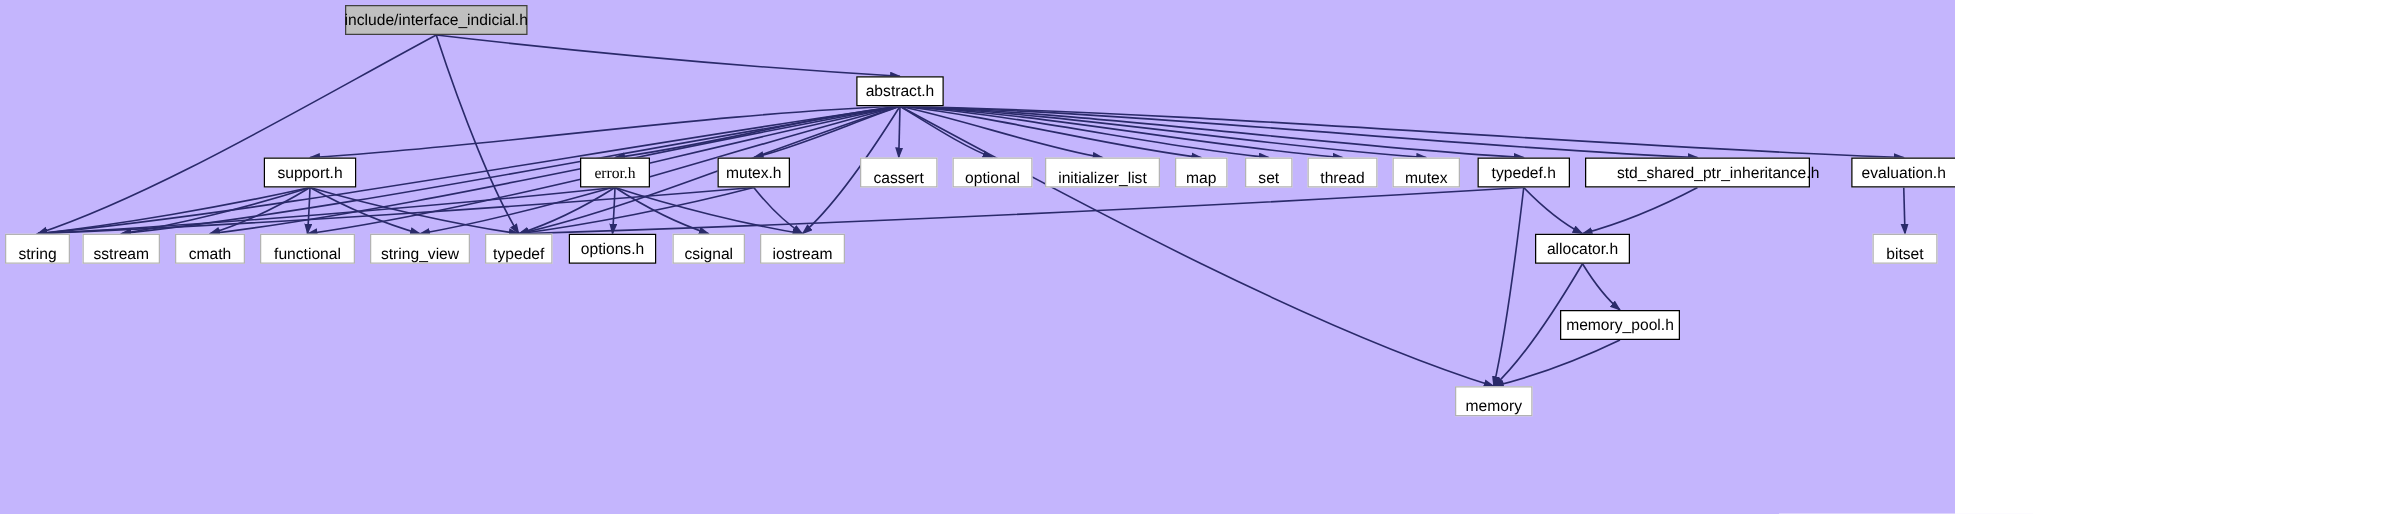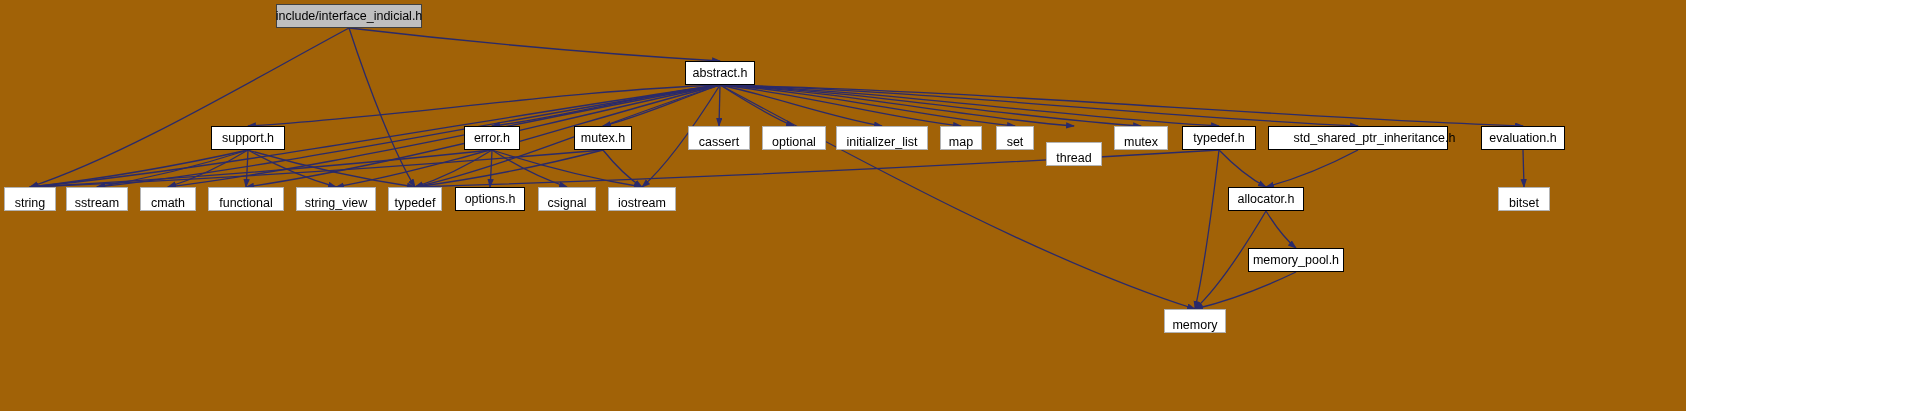--- a/index.html
+++ b/index.html
@@ -1,17 +1,17 @@
 <!DOCTYPE html>
 <html><head>
 <meta charset="utf-8">
 <style>
   html,body{margin:0;padding:0;background:#ffffff;}
-  #canvas{position:relative;width:1686px;height:411px;overflow:hidden;
-          font-family:"Liberation Sans","DejaVu Sans",sans-serif;background:#a16207;}
+  #canvas{position:relative;width:1564px;height:411px;overflow:hidden;
+          font-family:"Liberation Sans","DejaVu Sans",sans-serif;background:#c4b5fd;}
   svg#edges{position:absolute;left:0;top:0;width:1909px;height:411px;}
   .node{position:absolute;box-sizing:border-box;display:flex;align-items:center;
         justify-content:center;height:24px;font-size:12.5px;color:#000;
         white-space:nowrap;background:#ffffff;}
   .node.sys{border:1px solid #b3b3b3;align-items:flex-end;}
   .node.proj{border:1px solid #000000;}
   .node.root{border:1px solid #404040;background:#bfbfbf;}
 </style>
 </head>
 <body>
@@ -74,42 +74,42 @@
   </svg>
 <div class="node root" style="left: 276px; top: 4px; width: 146px; height: 24px;">
       <span>include/interface_indicial.h</span>
     </div>
     <div class="node proj" style="left: 685px; top: 61px; width: 70px; height: 24px;">
       <span>abstract.h</span>
     </div>
     <div class="node proj" style="left: 211px; top: 126px; width: 74px; height: 24px;">
       <span>support.h</span>
     </div>
-    <div class="node proj" style="left: 464px; top: 126px; width: 56px; height: 24px;">
+    <div class="node proj" style="left: 464px; top: 126px; width: 56px; height: 24px; font-family: Liberation Serif, serif;">
       <span>error.h</span>
     </div>
     <div class="node proj" style="left: 574px; top: 126px; width: 58px; height: 24px;">
       <span>mutex.h</span>
     </div>
     <div class="node sys" style="left: 688px; top: 126px; width: 62px; height: 24px;">
       <span>cassert</span>
     </div>
     <div class="node sys" style="left: 762px; top: 126px; width: 64px; height: 24px;">
       <span>optional</span>
     </div>
     <div class="node sys" style="left: 836px; top: 126px; width: 92px; height: 24px;">
       <span>initializer_list</span>
     </div>
     <div class="node sys" style="left: 940px; top: 126px; width: 42px; height: 24px;">
       <span>map</span>
     </div>
     <div class="node sys" style="left: 996px; top: 126px; width: 38px; height: 24px;">
       <span>set</span>
     </div>
-    <div class="node sys" style="left: 1046px; top: 126px; width: 56px; height: 24px; margin-top: 16px;">
+    <div class="node sys" style="left: 1046px; top: 126px; width: 56px; height: 24px;">
       <span>thread</span>
     </div>
     <div class="node sys" style="left: 1114px; top: 126px; width: 54px; height: 24px;">
       <span>mutex</span>
     </div>
     <div class="node proj" style="left: 1182px; top: 126px; width: 74px; height: 24px;">
       <span>typedef.h</span>
     </div>
     <div class="node proj" style="left: 1268px; top: 126px; width: 180px; height: 24px; padding-left: 33px;">
       <span>std_shared_ptr_inheritance.h</span>

